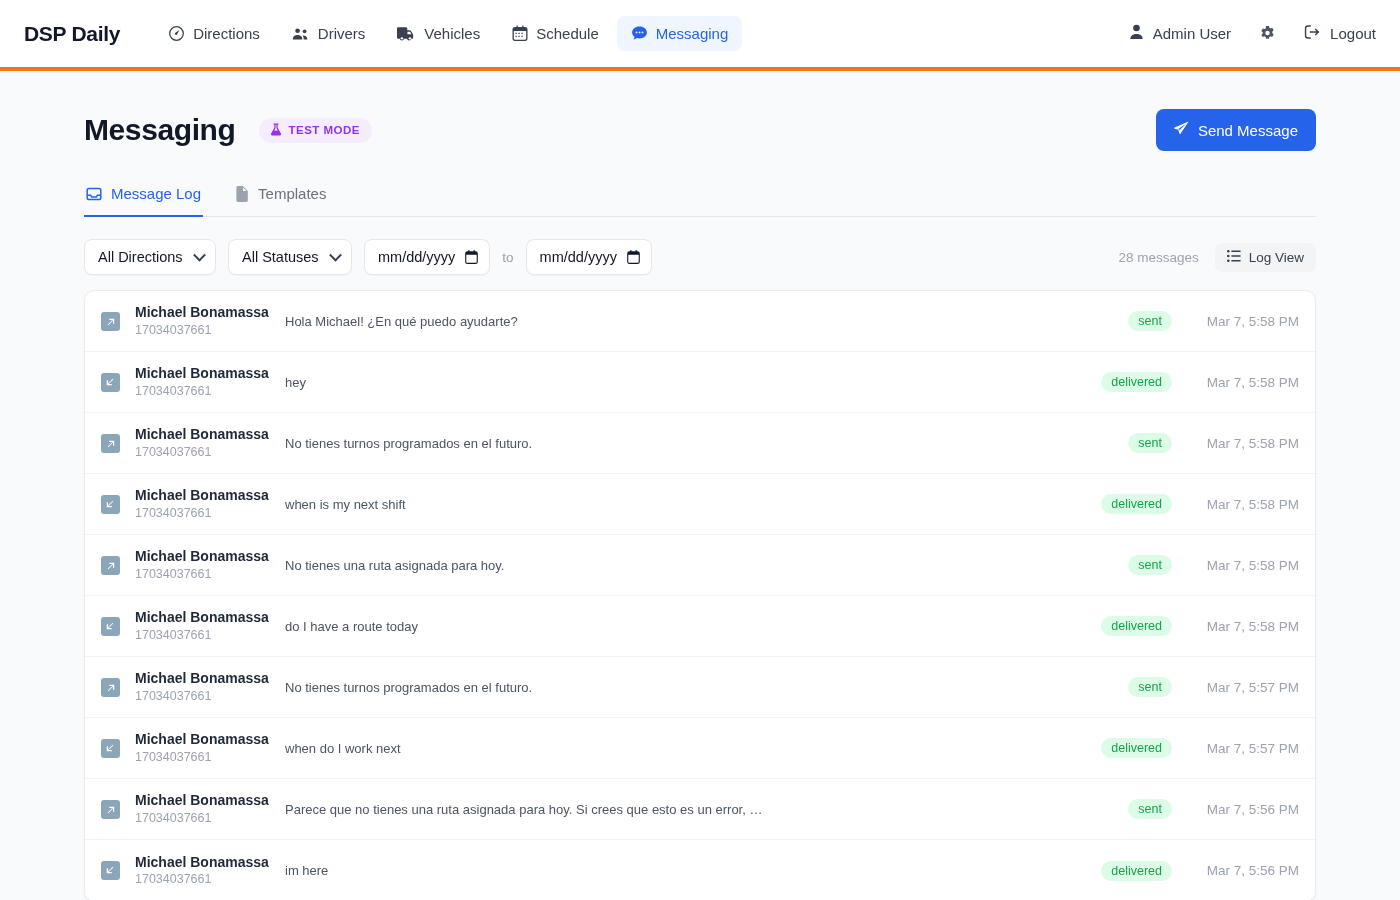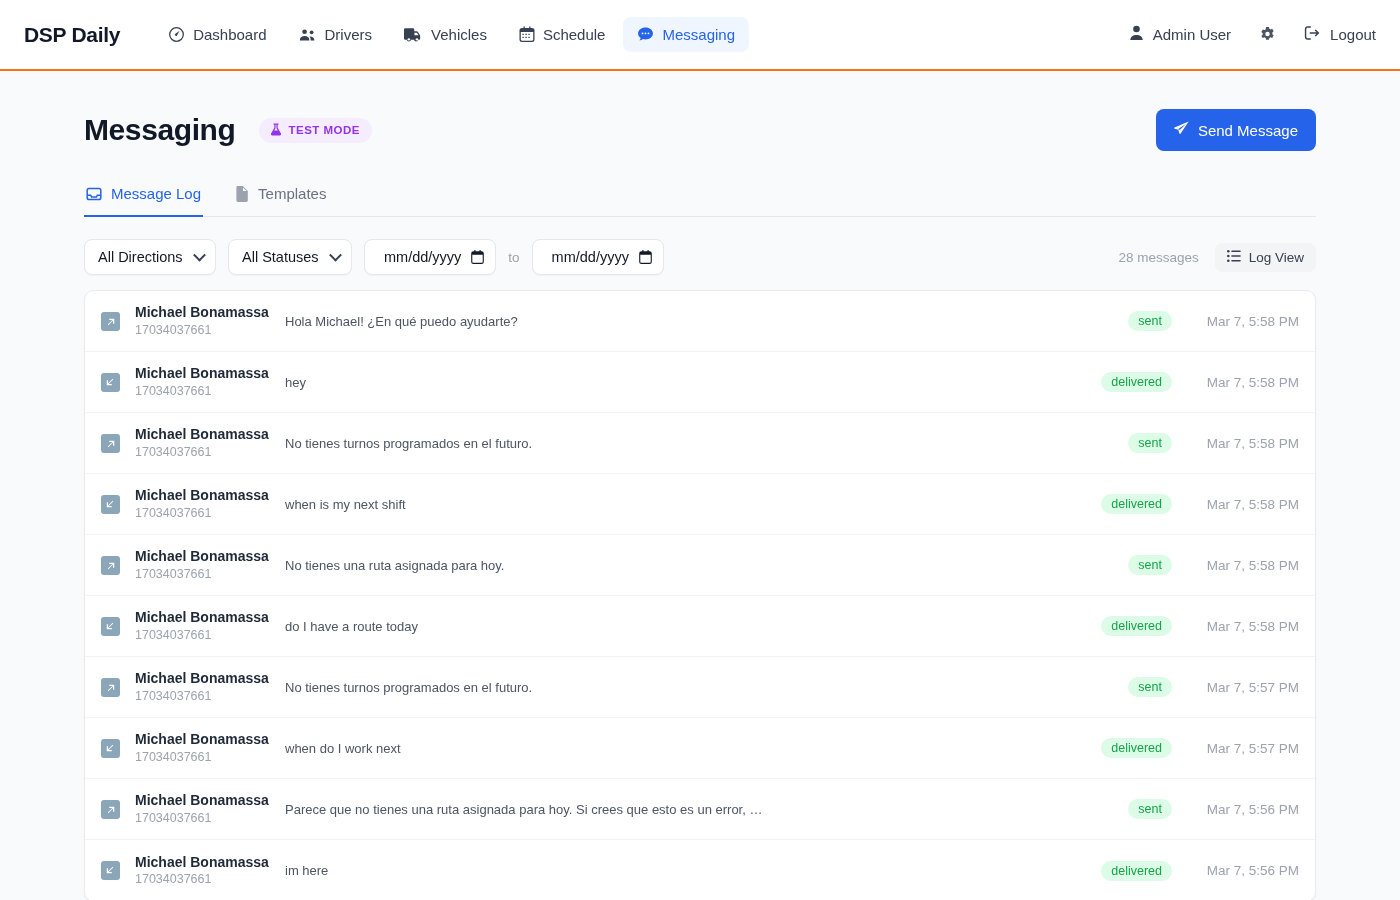--- a/index.html
+++ b/index.html
@@ -12,21 +12,21 @@
     overflow: hidden;
     background: #f8fafc;
     font-family: "Liberation Sans", "DejaVu Sans", sans-serif;
     -webkit-font-smoothing: antialiased;
   }
 
   
   .topnav {
     height: 71px;
     background: #ffffff;
-    border-bottom: 2px solid #f97316;
+    border-bottom: 4px solid #f97316;
     display: flex;
     align-items: center;
     padding: 0 24px 0 24px;
     position: relative;
   }
   .brand {
     font-size: 21px;
     font-weight: 700;
     color: #111827;
     letter-spacing: -0.3px;
@@ -171,21 +171,21 @@
     display: inline-flex;
     align-items: center;
     gap: 10px;
     background: #fff;
     border: 1px solid #e5e7eb;
     border-radius: 8px;
     padding: 9px 11px 9px 13px;
     box-shadow: 0 1px 1px rgba(16,24,40,0.03);
     cursor: pointer;
   }
-  .datefield .dtxt { font-size: 14.5px; color: #111827; white-space: nowrap; margin-left: 6px; }
+  .datefield .dtxt { font-size: 14.5px; color: #111827; white-space: nowrap; }
   .datefield .dico { display:flex; align-items:center; color:#111827; }
   .dto { font-size: 13.5px; color: #9ca3af; }
 
   .fright { margin-left: auto; display: flex; align-items: center; gap: 16px; }
   .msgcount { font-size: 13.5px; color: #9ca3af; white-space: nowrap; }
   .logview {
     display: inline-flex; align-items: center; gap: 8px;
     background: #f3f4f6;
     border-radius: 7px;
     padding: 7px 12px;
@@ -277,21 +277,21 @@
   <div class="brand">DSP Daily</div>
 
   <div class="nav-items">
 
     <div class="nav-item">
       <span class="nav-ico">
         <svg width="17" height="17" viewBox="0 0 16 16" fill="currentColor">
             <path d="M8 1a7 7 0 100 14A7 7 0 008 1zm0 1.2a5.8 5.8 0 110 11.6A5.8 5.8 0 018 2.2zm2.9 2.3L7.3 7.1a1.1 1.1 0 101.4 1.4l2.2-4z"></path>
           </svg>
       </span>
-      <span>Dashboard</span>
+      <span>Directions</span>
     </div>
 
     <div class="nav-item">
       <span class="nav-ico">
         <svg width="18" height="18" viewBox="0 0 20 16" fill="currentColor">
             <circle cx="6.2" cy="4.4" r="2.6"></circle>
             <circle cx="14" cy="5" r="2.1"></circle>
             <path d="M1 13.2c0-2.5 2.4-4 5.2-4s5.2 1.5 5.2 4v.8H1v-.8z"></path>
             <path d="M12.6 9.6c2.3.15 4.4 1.4 4.4 3.5v.9h-4.1v-1.2c0-1.3-.5-2.4-1.3-3.2h1z"></path>
           </svg>

